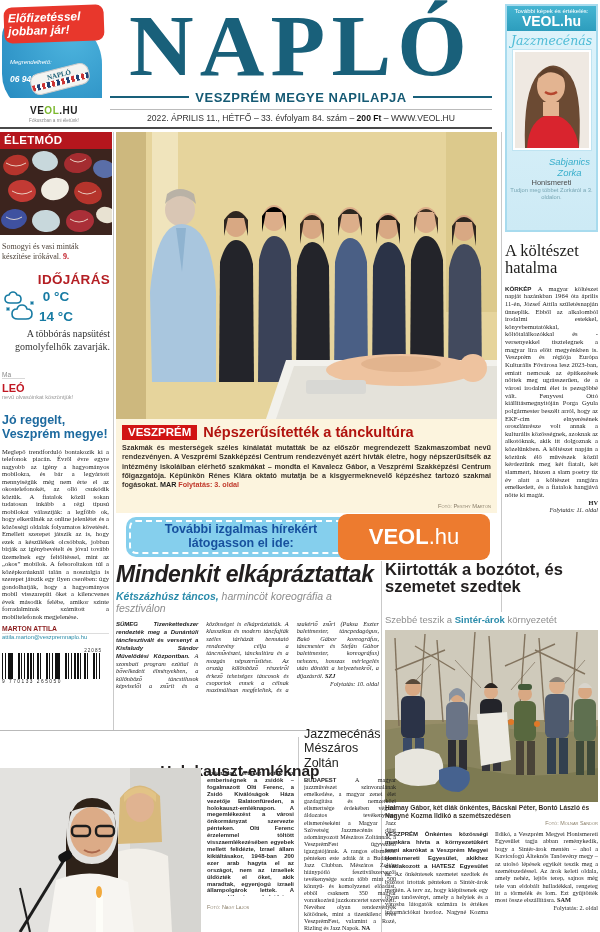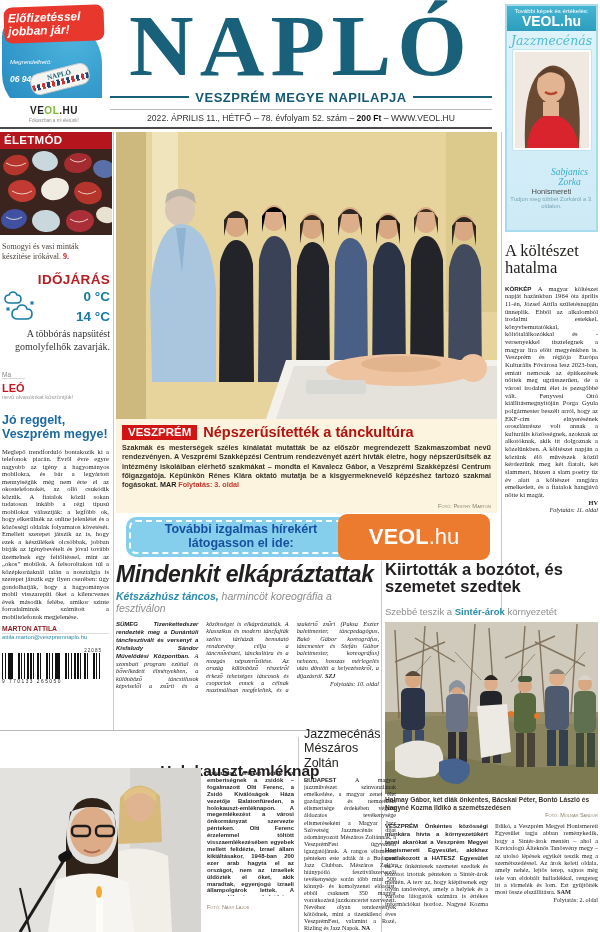--- a/index.html
+++ b/index.html
@@ -39,33 +39,33 @@
   .dateline b{color:#111;}
   .mast-bottomrule{left:0px;top:127px;width:492px;height:2px;background:#4a4a4a;}
 
   .promo{left:505px;top:4px;width:93px;height:228px;border:2px solid #a8dbee;background:linear-gradient(#dff4fb,#cdeaf5);
          box-sizing:border-box;text-align:center;overflow:hidden;}
   .promo-banner{background:linear-gradient(#45b5d2,#2d9dbd);color:#fff;padding:2px 1px 3px;}
   .promo-banner .s{font-size:6px;display:block;}
   .promo-banner .l{font-size:14px;font-weight:bold;display:block;line-height:1;}
   .promo-script{font-family:"DejaVu Serif",serif;font-style:italic;color:#4fbcd6;font-size:12.5px;margin:2px 0;}
   .promo-photo{width:74px;height:96px;margin:0 auto;border:2px solid #fff;box-shadow:0 0 0 1px #bfe4f2;}
-  .promo-name{font-family:Liberation Serif, serif;font-style:italic;color:#38aecb;font-size:9.5px;margin-top:17px;padding-left:36px;}
+  .promo-name{font-family:Liberation Sans, sans-serif;font-style:italic;color:#38aecb;font-size:9.5px;margin-top:6px;padding-left:36px;}
   .promo-city{font-size:7.5px;color:#4a4a4a;}
   .promo-note{font-size:5.8px;color:#79a7b5;line-height:1.2;}
 
   
   .col-left{left:0;top:132px;width:112px;}
   .life-label{background:#b5161d;color:#fff;font-weight:bold;font-size:11.5px;padding:2px 4px 3px;letter-spacing:.3px;}
   .life-caption{font-size:8px;padding:3px 3px 0 2px;color:#4a3f35;line-height:1.25;}
   .life-caption .pg{color:#c01722;font-weight:bold;}
   .weather{margin-top:10px;padding:0 2px;}
   .weather-title{color:#b41f24;font-weight:bold;font-size:13.5px;text-align:right;letter-spacing:.3px;}
   .weather-row{position:relative;}
-  .weather-temps{text-align:right;color:#177ba3;font-weight:bold;font-size:13.5px;line-height:1.45;}
+  .weather-temps{text-align:center;color:#177ba3;font-weight:bold;font-size:13.5px;line-height:1.45;}
   .weather-icon{position:absolute;left:0;top:4px;}
   .weather-sum{font-size:10px;color:#333;text-align:right;margin-top:2px;line-height:1.25;}
   .nameday{margin-top:10px;padding:0 2px;}
   .nameday .ma{font-size:6.5px;color:#888;border-bottom:1px solid #d8d8d8;display:inline-block;padding-right:14px;}
   .nameday .nev{color:#c01722;font-weight:bold;font-size:11px;margin-top:1px;}
   .nameday .note{font-size:5.6px;color:#999;}
   .morning{margin-top:14px;padding:0 3px 0 2px;}
   .morning-title{color:#1d6a9f;font-weight:bold;font-size:12.5px;line-height:1.1;}
   .morning-body{margin-top:6px;font-size:6.6px;line-height:1.14;color:#1e1e1e;}
   .morning-author{margin-top:5px;font-size:6.8px;font-weight:bold;color:#8b1d1d;border-bottom:1px solid #ddd;padding-bottom:1px;}
@@ -110,21 +110,21 @@
   .dance-sub .a{color:#2b8cab;font-weight:bold;}
   .dance-sub .b{color:#8d8d8d;}
   .dance-body{margin-top:6px;column-count:3;column-gap:8px;font-family:"Liberation Serif",serif;
               font-size:6.3px;line-height:1.17;color:#1e1e1e;height:138px;overflow:hidden;}
   .dance-body .lead{font-family:"Liberation Sans",sans-serif;font-weight:bold;font-size:6px;}
   .dance-cont{text-align:right;font-size:6.2px;margin-top:1px;}
 
   
   .cleanup{left:385px;top:561px;width:213px;}
   .cleanup-title{font-size:16.5px;font-weight:800;color:#232020;line-height:1.05;}
-  .cleanup-sub{font-size:9.5px;margin-top:10px;color:#8d8d8d;}
+  .cleanup-sub{font-size:9.5px;margin-top:18px;color:#8d8d8d;}
   .cleanup-sub .a{color:#2b8cab;font-weight:bold;}
   .cleanup-photo{width:213px;height:172px;margin-top:5px;overflow:hidden;}
   .cleanup-capt{font-size:6.6px;font-weight:bold;color:#3a332c;line-height:1.25;margin-top:2px;}
   .cleanup-credit{font-size:5.4px;color:#8a7f6a;text-align:right;font-variant:small-caps;}
   .cleanup-body{margin-top:4px;column-count:2;column-gap:7px;font-family:"Liberation Serif",serif;
                 font-size:6.3px;line-height:1.17;color:#1e1e1e;height:128px;overflow:hidden;}
   .cleanup-body .lead{font-family:"Liberation Sans",sans-serif;font-weight:bold;font-size:6px;}
   .cleanup-cont{text-align:right;font-size:6.2px;}
 
   
@@ -164,21 +164,21 @@
     </div>
   </div>
 
   <div class="abs masthead">
     <div class="mast-title">NAPLÓ</div>
     <div class="mast-subrow">
       <div class="ln"></div>
       <div class="mast-sub">VESZPRÉM MEGYE NAPILAPJA</div>
       <div class="ln"></div>
     </div>
-    <div class="dateline"><span>2022. ÁPRILIS 11., HÉTFŐ – 78. évfolyam 52. szám – </span><b>200 Ft</b><span> – WWW.VEOL.HU</span></div>
+    <div class="dateline"><span>2022. ÁPRILIS 11., HÉTFŐ – 33. évfolyam 84. szám – </span><b>200 Ft</b><span> – WWW.VEOL.HU</span></div>
   </div>
   <div class="abs mast-bottomrule"></div>
 
   <div class="abs promo">
     <div class="promo-banner">
       <span class="s">További képek és értékelés:</span>
       <span class="l">VEOL.hu</span>
     </div>
     <div class="promo-script">Jazzmecénás</div>
     <div class="promo-photo">

